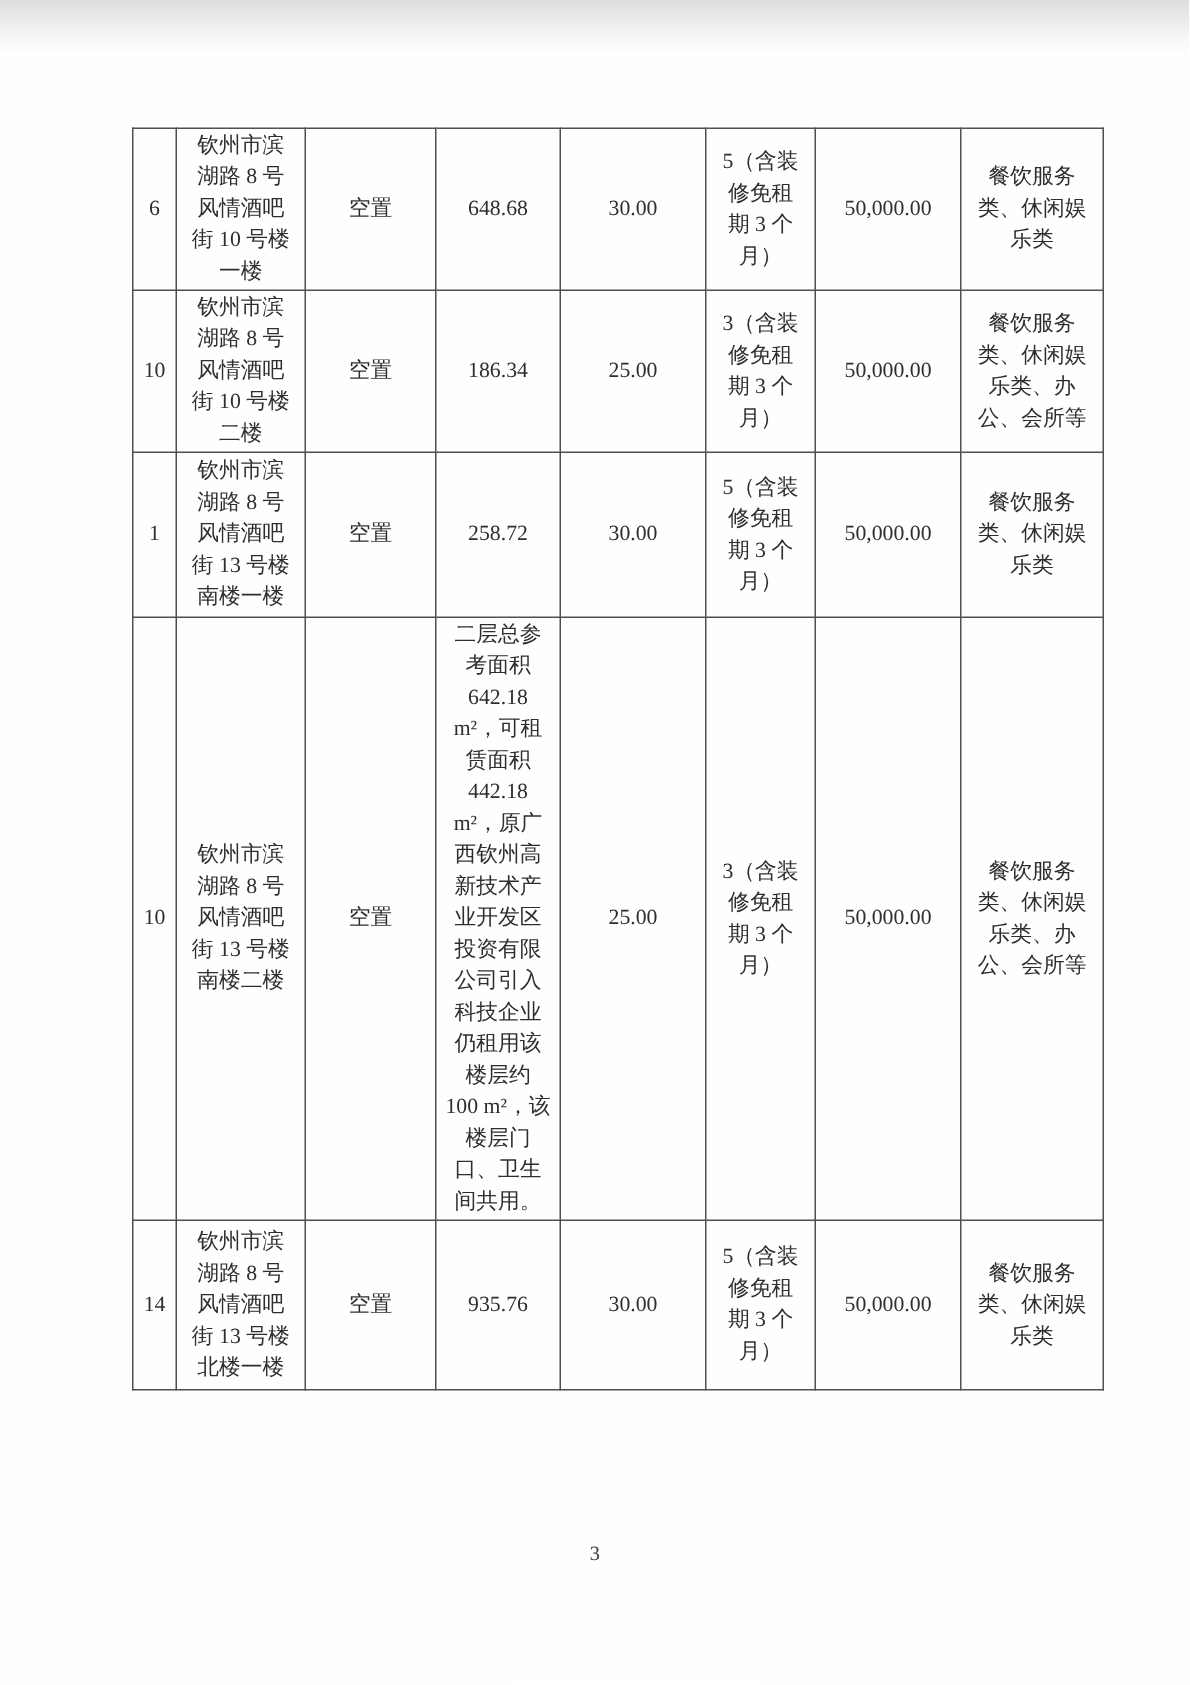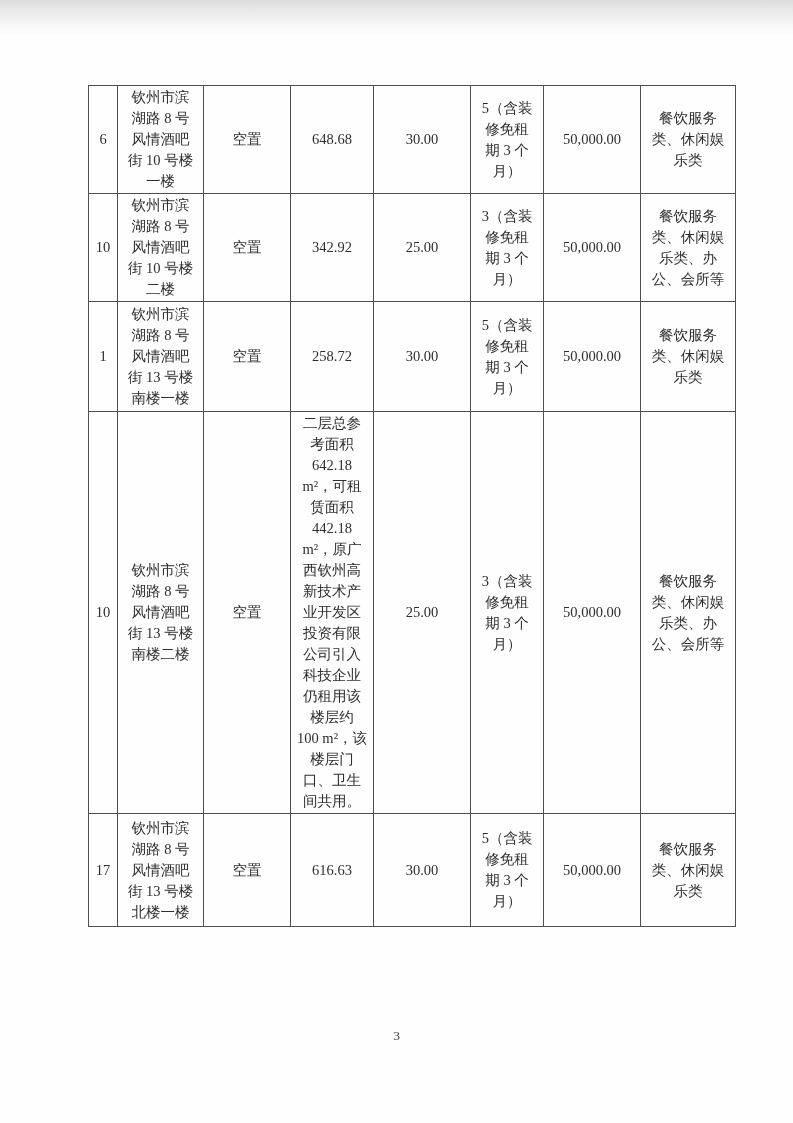--- a/index.html
+++ b/index.html
@@ -96,21 +96,21 @@
 乐类</td>
       </tr>
       <tr class="row-h2">
         <td>10</td>
         <td>钦州市滨
 湖路 8 号
 风情酒吧
 街 10 号楼
 二楼</td>
         <td>空置</td>
-        <td>342.92</td>
+        <td>186.34</td>
         <td>25.00</td>
         <td>3（含装
 修免租
 期 3 个
 月）</td>
         <td>50,000.00</td>
         <td>餐饮服务
 类、休闲娱
 乐类、办
 公、会所等</td>
@@ -166,28 +166,28 @@
 修免租
 期 3 个
 月）</td>
         <td>50,000.00</td>
         <td>餐饮服务
 类、休闲娱
 乐类、办
 公、会所等</td>
       </tr>
       <tr class="row-h5">
-        <td>17</td>
+        <td>14</td>
         <td>钦州市滨
 湖路 8 号
 风情酒吧
 街 13 号楼
 北楼一楼</td>
         <td>空置</td>
-        <td>616.63</td>
+        <td>935.76</td>
         <td>30.00</td>
         <td>5（含装
 修免租
 期 3 个
 月）</td>
         <td>50,000.00</td>
         <td>餐饮服务
 类、休闲娱
 乐类</td>
       </tr>

